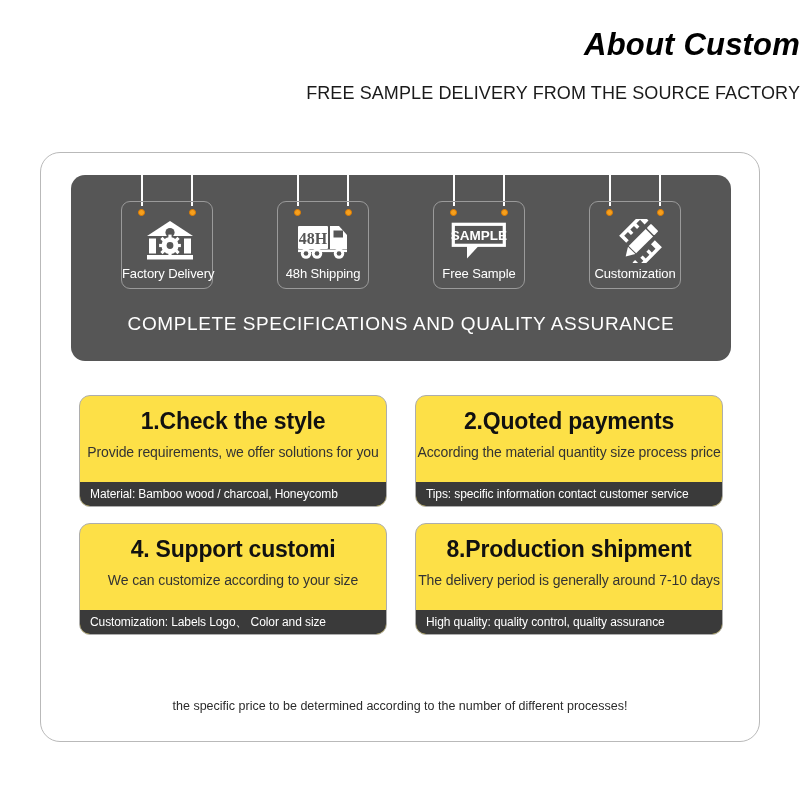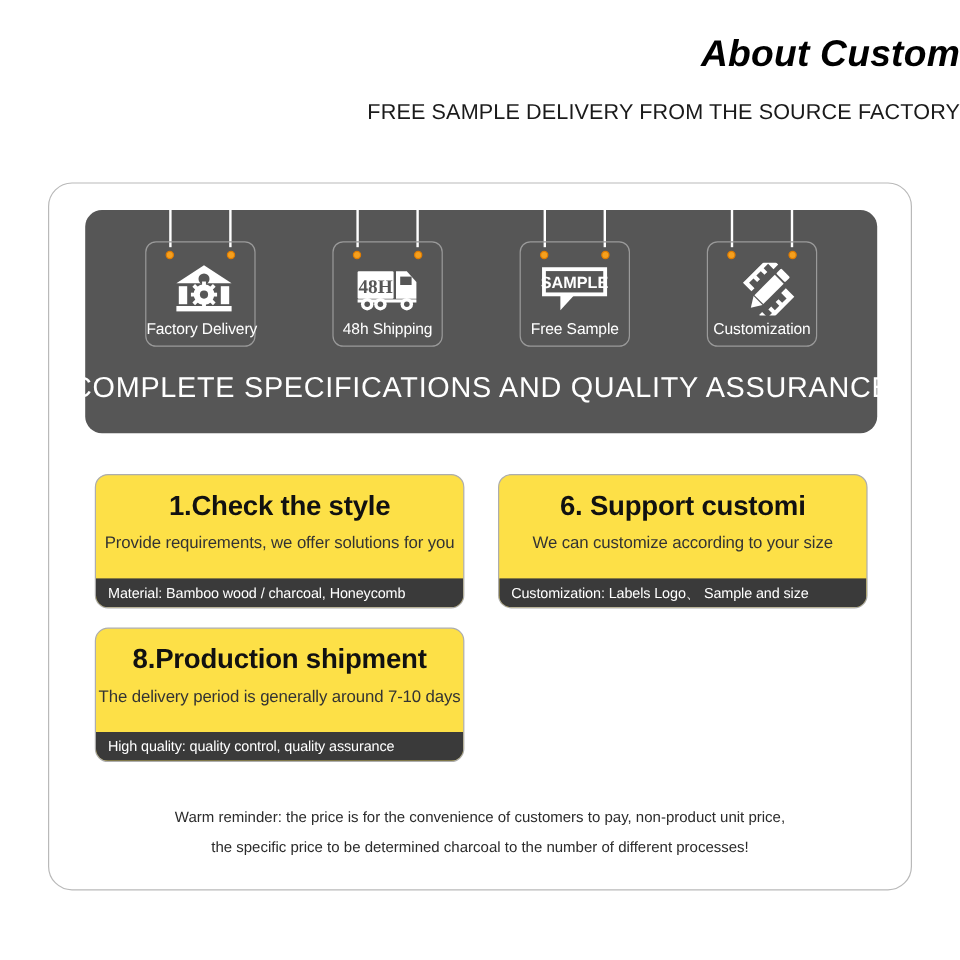--- a/index.html
+++ b/index.html
@@ -149,21 +149,21 @@
   .banner-strap {
     position: absolute;
     left: 18px;
     right: 18px;
     bottom: 14px;
     height: 46px;
     display: flex;
     align-items: center;
     justify-content: center;
     color: #ffffff;
-    font-size: 24px;
+    font-size: 19px;
     letter-spacing: 0.6px;
     white-space: nowrap;
   }
 
   
   .steps {
     position: absolute;
     left: 38px;
     top: 242px;
     width: 644px;
@@ -363,34 +363,38 @@
     </div>
 
     <div class="steps">
 
       <div class="step-card">
         <div class="step-title">1.Check the style</div>
         <div class="step-desc">Provide requirements, we offer solutions for you</div>
         <div class="step-tag">Material: Bamboo wood / charcoal, Honeycomb</div>
       </div>
 
-
       <div class="step-card">
-        <div class="step-title">6. Support customi</div>
+        <div class="step-title">2.Quoted payments</div>
+        <div class="step-desc">According the material quantity size process price</div>
+        <div class="step-tag">Tips: specific information contact customer service</div>
+      </div>
+
+      <div class="step-card">
+        <div class="step-title">4. Support customi</div>
         <div class="step-desc">We can customize according to your size</div>
-        <div class="step-tag">Customization: Labels Logo、  Sample and size</div>
+        <div class="step-tag">Customization: Labels Logo、  Color and size</div>
       </div>
 
       <div class="step-card">
         <div class="step-title">8.Production shipment</div>
         <div class="step-desc">The delivery period is generally around 7-10 days</div>
         <div class="step-tag">High quality: quality control, quality assurance</div>
       </div>
 
     </div>
 
     <div class="footnote">
-      <div>Warm reminder: the price is for the convenience of customers to pay, non-product unit price,</div>
-      <div>the specific price to be determined charcoal to the number of different processes!</div>
+      <div>the specific price to be determined according to the number of different processes!</div>
     </div>
 
   </div>
 </div>
 
 </body></html>

